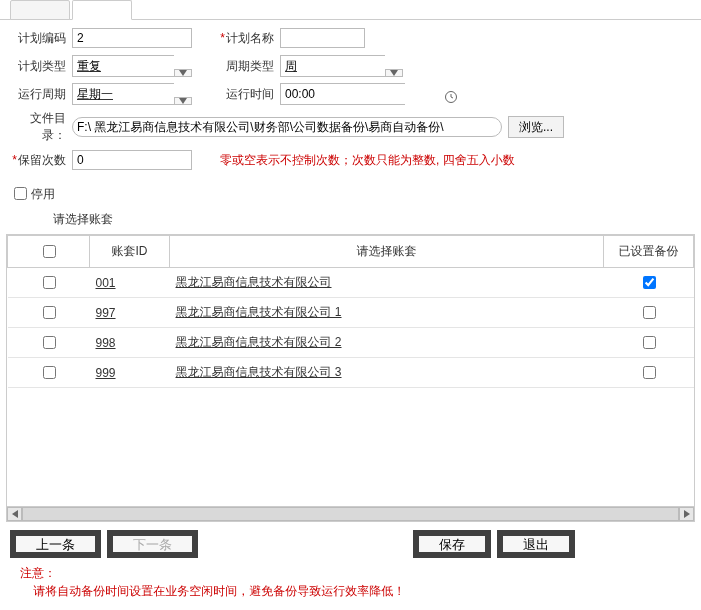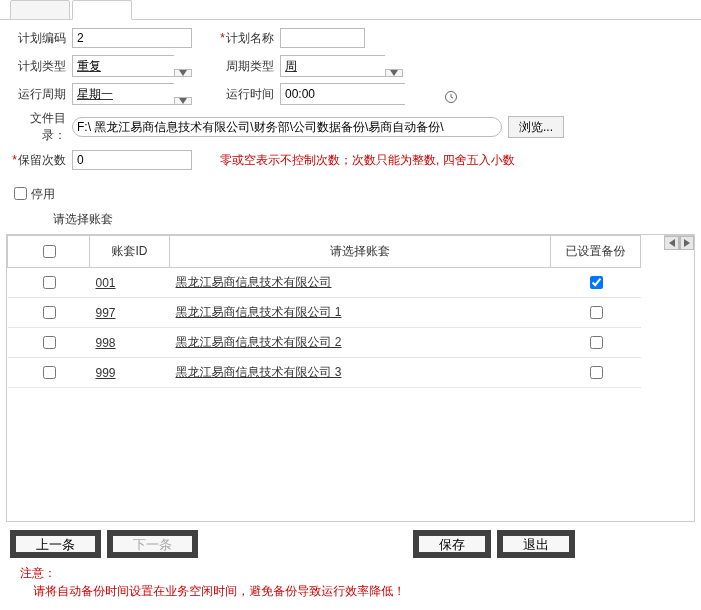--- a/index.html
+++ b/index.html
@@ -80,23 +80,22 @@
   }
   .hint-red { color: #c00; font-size: 12px; }
   .stop-row { display:flex; align-items:flex-end; padding: 4px 0 4px 10px; }
   .stop-row input { margin-right: 4px; }
   .section-label { padding: 4px 10px 6px 6px; color:#333;margin-left:47px; }
   .table-wrap {
     margin: 0 6px;
     border: 1px solid #ccc;
     height: 288px;
     display: flex;
-    flex-direction: row;
+    flex-direction: column;
     position: relative;
-    gap: 23px;
   }
   .table-inner { flex: 1; overflow: hidden; }
   table {
     width: 100%;
     border-collapse: collapse;
     font-size: 12px;
   }
   th {
     background: #fff;
     border: 1px solid #ccc;

